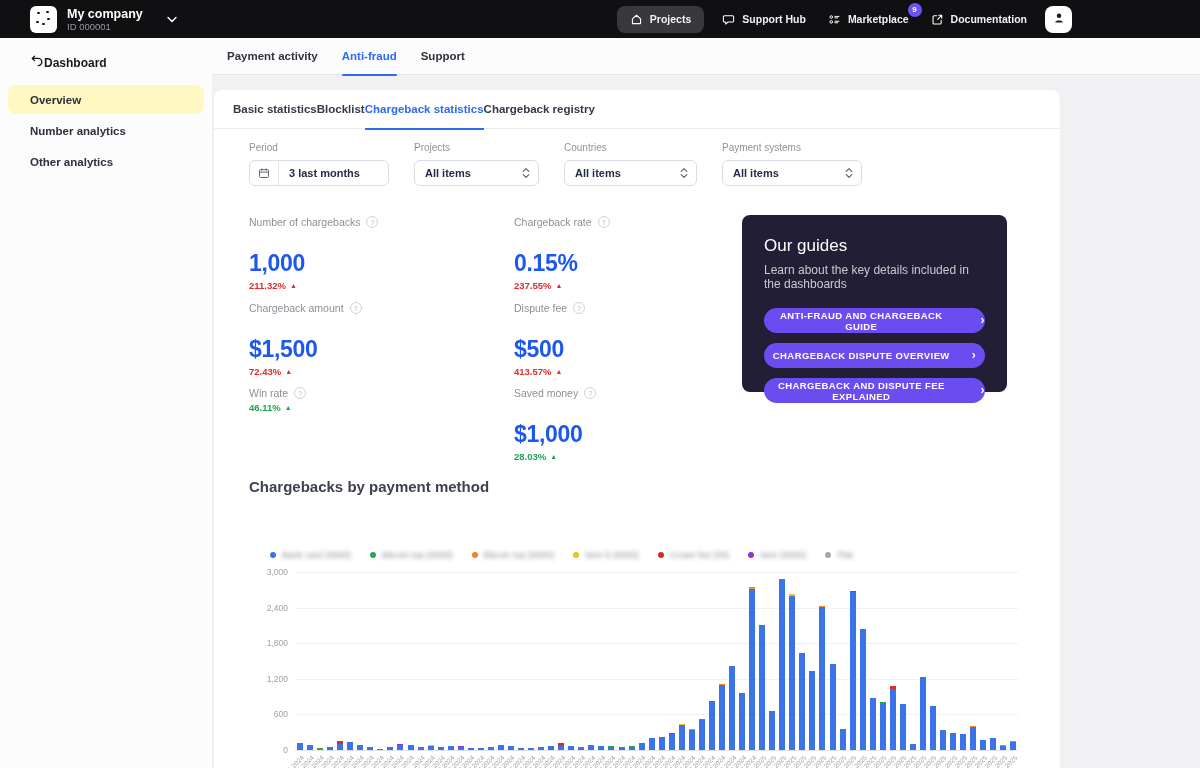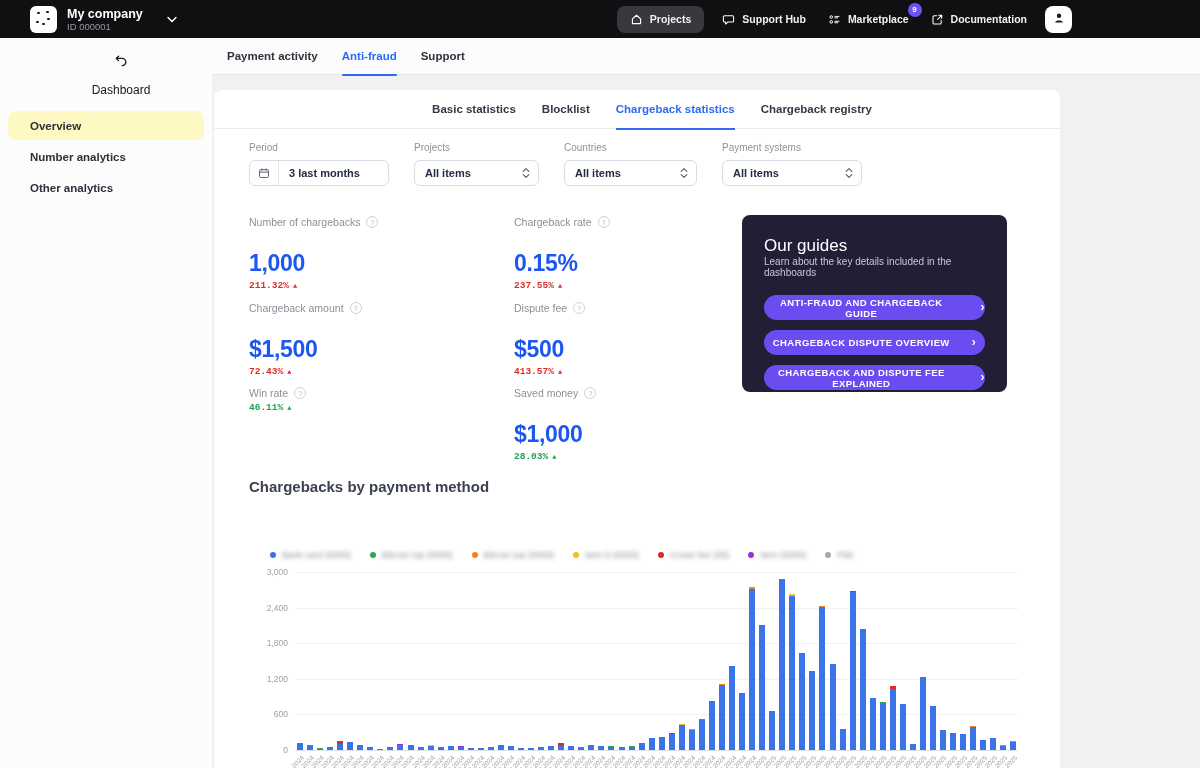--- a/index.html
+++ b/index.html
@@ -16,61 +16,61 @@
   .chev-down { margin-left:14px; color:#fff; display:flex; }
   .topnav { position:absolute; right:128px; top:0; height:38px; display:flex; align-items:center; gap:14px; }
   .nav-btn { display:flex; align-items:center; gap:7px; color:#f1f1f3; font-size:10.5px; font-weight:bold; background:transparent; border:none; cursor:pointer; position:relative; padding:6px 4px; font-family:inherit; }
   .nav-btn.pill { background:#38383d; border-radius:8px; padding:7px 13px; }
   .nav-btn svg { display:block; }
   .badge { position:absolute; top:-4px; right:-9px; min-width:14px; height:14px; border-radius:7px; background:#6e52f3; color:#fff; font-size:8px; font-weight:bold; display:flex; align-items:center; justify-content:center; }
   .profile-btn { width:27px; height:27px; background:#fff; border-radius:8px; border:none; display:flex; align-items:center; justify-content:center; cursor:pointer; }
 
   
   .sidebar { position:absolute; left:0; top:38px; width:212px; height:730px; background:#fcfcfd; }
-  .sb-title { display:flex; align-items:center; gap:12px; margin:16px 0 14px 30px; font-size:12px; font-weight:normal; color:#17191d;flex-direction:column; }
+  .sb-title { display:flex; align-items:center; gap:0; margin:16px 0 14px 30px; font-size:12px; font-weight:bold; color:#17191d; }
   .sb-item { width:196px; margin:0 0 2px 8px; height:29px; display:flex; align-items:center; padding-left:22px; font-size:11.5px; font-weight:bold; color:#2b3039; border-radius:8px; cursor:pointer; }
   .sb-item.active { background:#fef9c3; }
 
   
   .tabrow { position:absolute; left:212px; top:38px; width:988px; height:37px; background:#fcfcfd; border-bottom:1px solid #e7e7ea; display:flex; align-items:center; gap:24px; padding-left:15px; }
   .tab { font-size:11.5px; font-weight:bold; color:#2e333c; height:37px; display:flex; align-items:center; cursor:pointer; position:relative; }
   .tab.active { color:#2c6bf2; }
   .tab.active::after { content:""; position:absolute; left:0; right:0; bottom:-1px; height:2px; background:#2c6bf2; border-radius:2px; }
 
   
   .card { position:absolute; left:214px; top:90px; width:846px; height:1000px; background:#fff; border-radius:8px; box-shadow:0 1px 2px rgba(20,20,40,.05); }
-  .subtabs { height:39px; border-bottom:1px solid #ebecef; display:flex; align-items:center; gap:26px; padding-left:30px;justify-content:center; }
+  .subtabs { height:39px; border-bottom:1px solid #ebecef; display:flex; align-items:center; padding-left:19px; }
   .subtab { font-size:11.5px; font-weight:bold; color:#333a46; height:39px; display:flex; align-items:center; cursor:pointer; position:relative; }
   .subtab.active { color:#2c6bf2; }
   .subtab.active::after { content:""; position:absolute; left:0; right:0; bottom:-1px; height:2px; background:#2c6bf2; }
 
   
   .filters { position:absolute; top:52px; left:35px; display:flex; gap:25px; }
   .filter { display:flex; flex-direction:column; }
   .f-label { font-size:10px; color:#8e939b; margin-bottom:7px; }
   .f-box { height:26px; border:1px solid #d9dce2; border-radius:6px; background:#fff; display:flex; align-items:center; font-size:11px; font-weight:bold; color:#222c42; cursor:pointer; }
   .f-box .cal { display:flex; align-items:center; padding:0 8px; border-right:1px solid #e3e5ea; height:100%; color:#5c6370; }
   .f-box .val { padding:0 10px; flex:1; }
   .f-box .stepper { padding-right:8px; display:flex; color:#5c6370; }
 
   
   .stat { position:absolute; width:240px; }
   .stat .s-label { display:flex; align-items:center; gap:6px; font-size:10.5px; color:#8b9097; }
   .qicon { width:12px; height:12px; border:1px solid #cfd2d7; border-radius:50%; color:#b6bac0; font-size:7.5px; display:inline-flex; align-items:center; justify-content:center; }
   .stat .s-value { margin-top:22px; font-size:23px; font-weight:bold; color:#1c57f2; letter-spacing:-0.3px; }
-  .stat .s-delta { margin-top:3px; font-size:9.5px; font-weight:bold; display:flex; align-items:center; gap:4px;font-family:Liberation Mono, monospace; }
+  .stat .s-delta { margin-top:3px; font-size:9.5px; font-weight:bold; display:flex; align-items:center; gap:4px; }
   .s-delta.red { color:#df2b2b; } .s-delta.green { color:#1fa254; }
   .s-delta .tri { font-size:7px; }
   .stat.c1 { left:35px; } .stat.c2 { left:300px; }
   .stat.r1 { top:126px; } .stat.r2 { top:212px; } .stat.r3 { top:297px; }
 
   
   .guides { position:absolute; left:528px; top:125px; width:265px; height:177px; background:#221e35; border-radius:8px; padding:21px 22px; }
   .g-title { color:#fff; font-size:17px; font-weight:normal; }
-  .g-sub { color:#c9c9d3; font-size:10px; }
+  .g-sub { color:#c9c9d3; font-size:12px; margin-top:7px; }
   .g-btn { width:221px; height:25px; margin-top:10px; background:#6b4cf1; border:none; border-radius:13px; color:#fff; font-size:9.5px; font-weight:bold; letter-spacing:.4px; display:flex; align-items:center; justify-content:center; gap:22px; cursor:pointer; font-family:inherit; }
   .g-btn:first-of-type { margin-top:17px; }
   .g-btn .gchev { font-size:12px; font-weight:bold; margin-top:-1px; }
 
   
   .chart-title { position:absolute; left:35px; top:388px; font-size:15px; color:#3c4250; }
   .legend { position:absolute; left:56px; top:460px; display:flex; gap:19px; align-items:center; }
   .legend-item { display:flex; align-items:center; gap:6px; cursor:pointer; }
   .legend-item .dot { width:6px; height:6px; border-radius:50%; }
   .legend-item .ltext { font-size:9px; color:#8a8f98; filter:blur(2.2px); }

